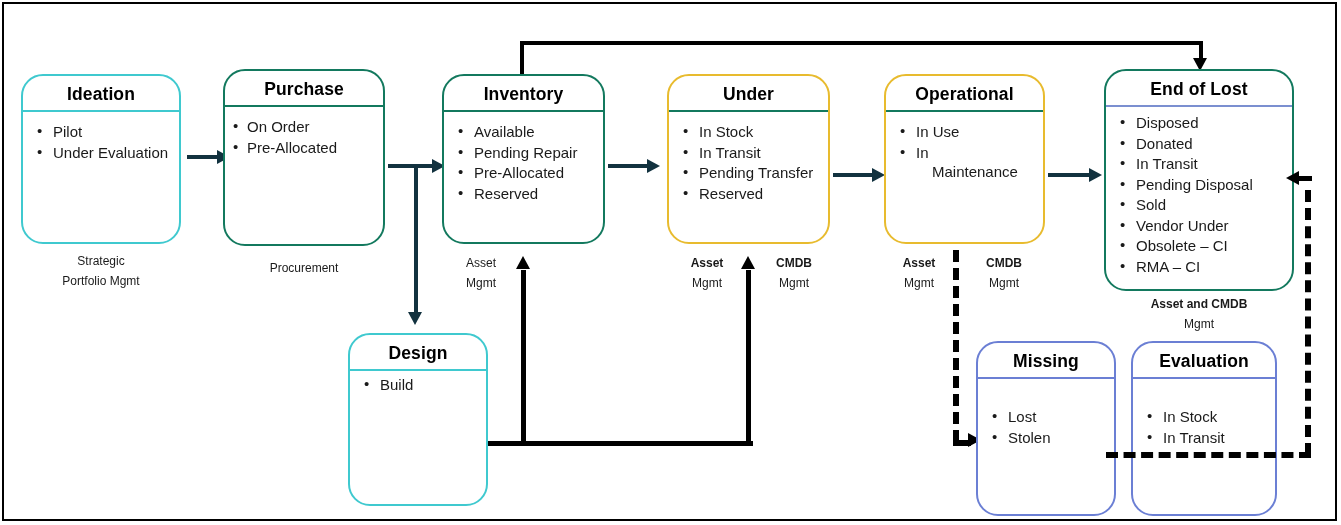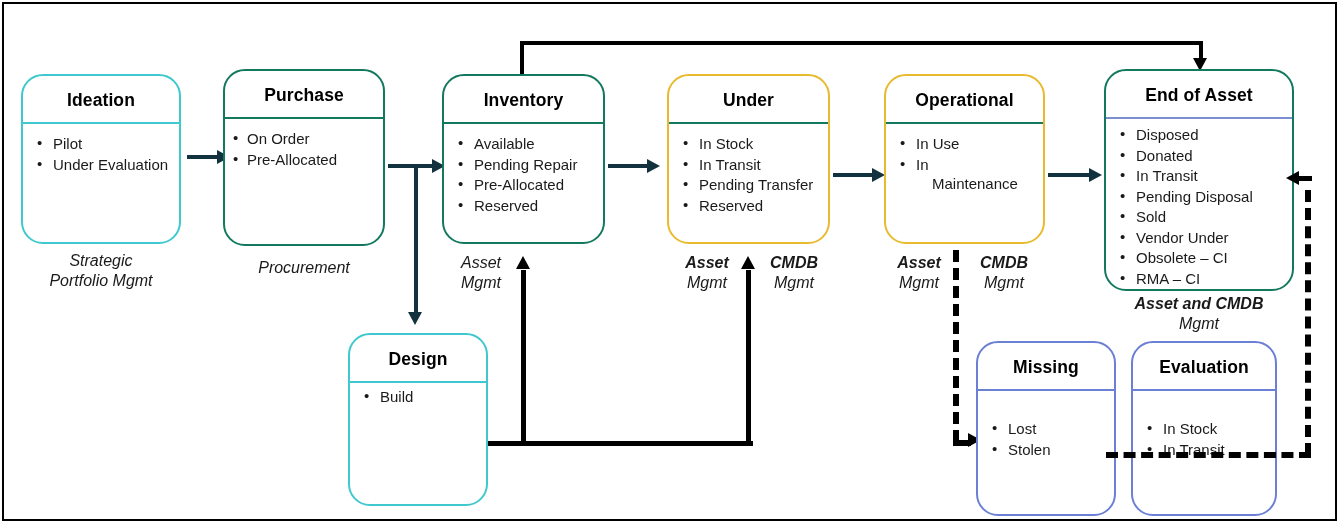--- a/index.html
+++ b/index.html
@@ -1,33 +1,33 @@
 <!DOCTYPE html>
 <html><head>
 <meta charset="utf-8">
 <style>
   html,body{margin:0;padding:0;background:#ffffff;}
   body{font-family:"Liberation Sans",sans-serif;}
   #canvas{position:relative;width:1341px;height:525px;background:#ffffff;overflow:hidden;}
   #frame{position:absolute;left:2px;top:2px;width:1335px;height:519px;border:2px solid #000;box-sizing:border-box;}
 
   .node{position:absolute;box-sizing:border-box;background:#fff;border-radius:22px;border:2.2px solid #000;}
-  .node .hdr{position:relative;height:48px;display:flex;align-items:center;justify-content:center;}
+  .node .hdr{position:relative;height:36px;display:flex;align-items:center;justify-content:center;}
   .node .hdr-title{font-weight:bold;font-size:17.5px;color:#000;letter-spacing:.1px;white-space:nowrap;}
   .node .divider{position:absolute;left:0;right:0;bottom:0;height:2.2px;}
   .node .body{padding:10px 0 0 0;}
   .node ul{list-style:none;margin:0;padding:0;}
   .node li{position:relative;font-size:15px;color:#1a1a1a;line-height:19.5px;padding-left:30px;margin-bottom:1px;white-space:nowrap;}
   .node li:before{content:"\2022";position:absolute;left:14px;top:-1px;font-size:15px;color:#1a1a1a;}
   .node li.tight{padding-left:22px;}
   .node li.tight:before{left:8px;}
   .node li b{font-weight:normal;}
   .node li .wrap2{display:block;padding-left:0;margin-left:16px;}
 
-  .caption{position:absolute;font-size:16px;color:#1a1a1a;line-height:20px;text-align:center;white-space:nowrap;font-style:italic;}
+  .caption{position:absolute;font-size:12px;color:#1a1a1a;line-height:20px;text-align:center;white-space:nowrap;}
   .caption .b{font-weight:bold;}
 
   .seg{position:absolute;background:#12323f;}
   .seg.blk{background:#000;}
   .arrow{position:absolute;width:0;height:0;}
   .arrow.right{border-top:7.5px solid transparent;border-bottom:7.5px solid transparent;border-left:13px solid #12323f;}
   .arrow.right.blk{border-left-color:#000;}
   .arrow.down{border-left:7.5px solid transparent;border-right:7.5px solid transparent;border-top:13px solid #000;}
   .arrow.up{border-left:7.5px solid transparent;border-right:7.5px solid transparent;border-bottom:13px solid #000;}
   .arrow.left{border-top:7.5px solid transparent;border-bottom:7.5px solid transparent;border-right:13px solid #000;}
@@ -158,21 +158,21 @@
   <div class="caption" style="left:973px;top:253px;width:62px;">
     <div class="b">CMDB</div>
     <div>Mgmt</div>
   </div>
 
   <div class="seg" style="left:1048px;top:173px;width:44px;height:4px;"></div>
   <div class="arrow right" style="left:1089px;top:168px;"></div>
 
   <div class="node" style="left:1104px;top:69px;width:190px;height:222px;border-color:#13795e;">
     <div class="hdr">
-      <span class="hdr-title">End of Asset</span>
+      <span class="hdr-title">End of Lost</span>
       <div class="divider" style="background:#7b8fd0;"></div>
     </div>
     <div class="body" style="padding-top:6px;">
       <ul>
         <li>Disposed</li>
         <li>Donated</li>
         <li>In Transit</li>
         <li>Pending Disposal</li>
         <li>Sold</li>
         <li>Vendor Under</li>

